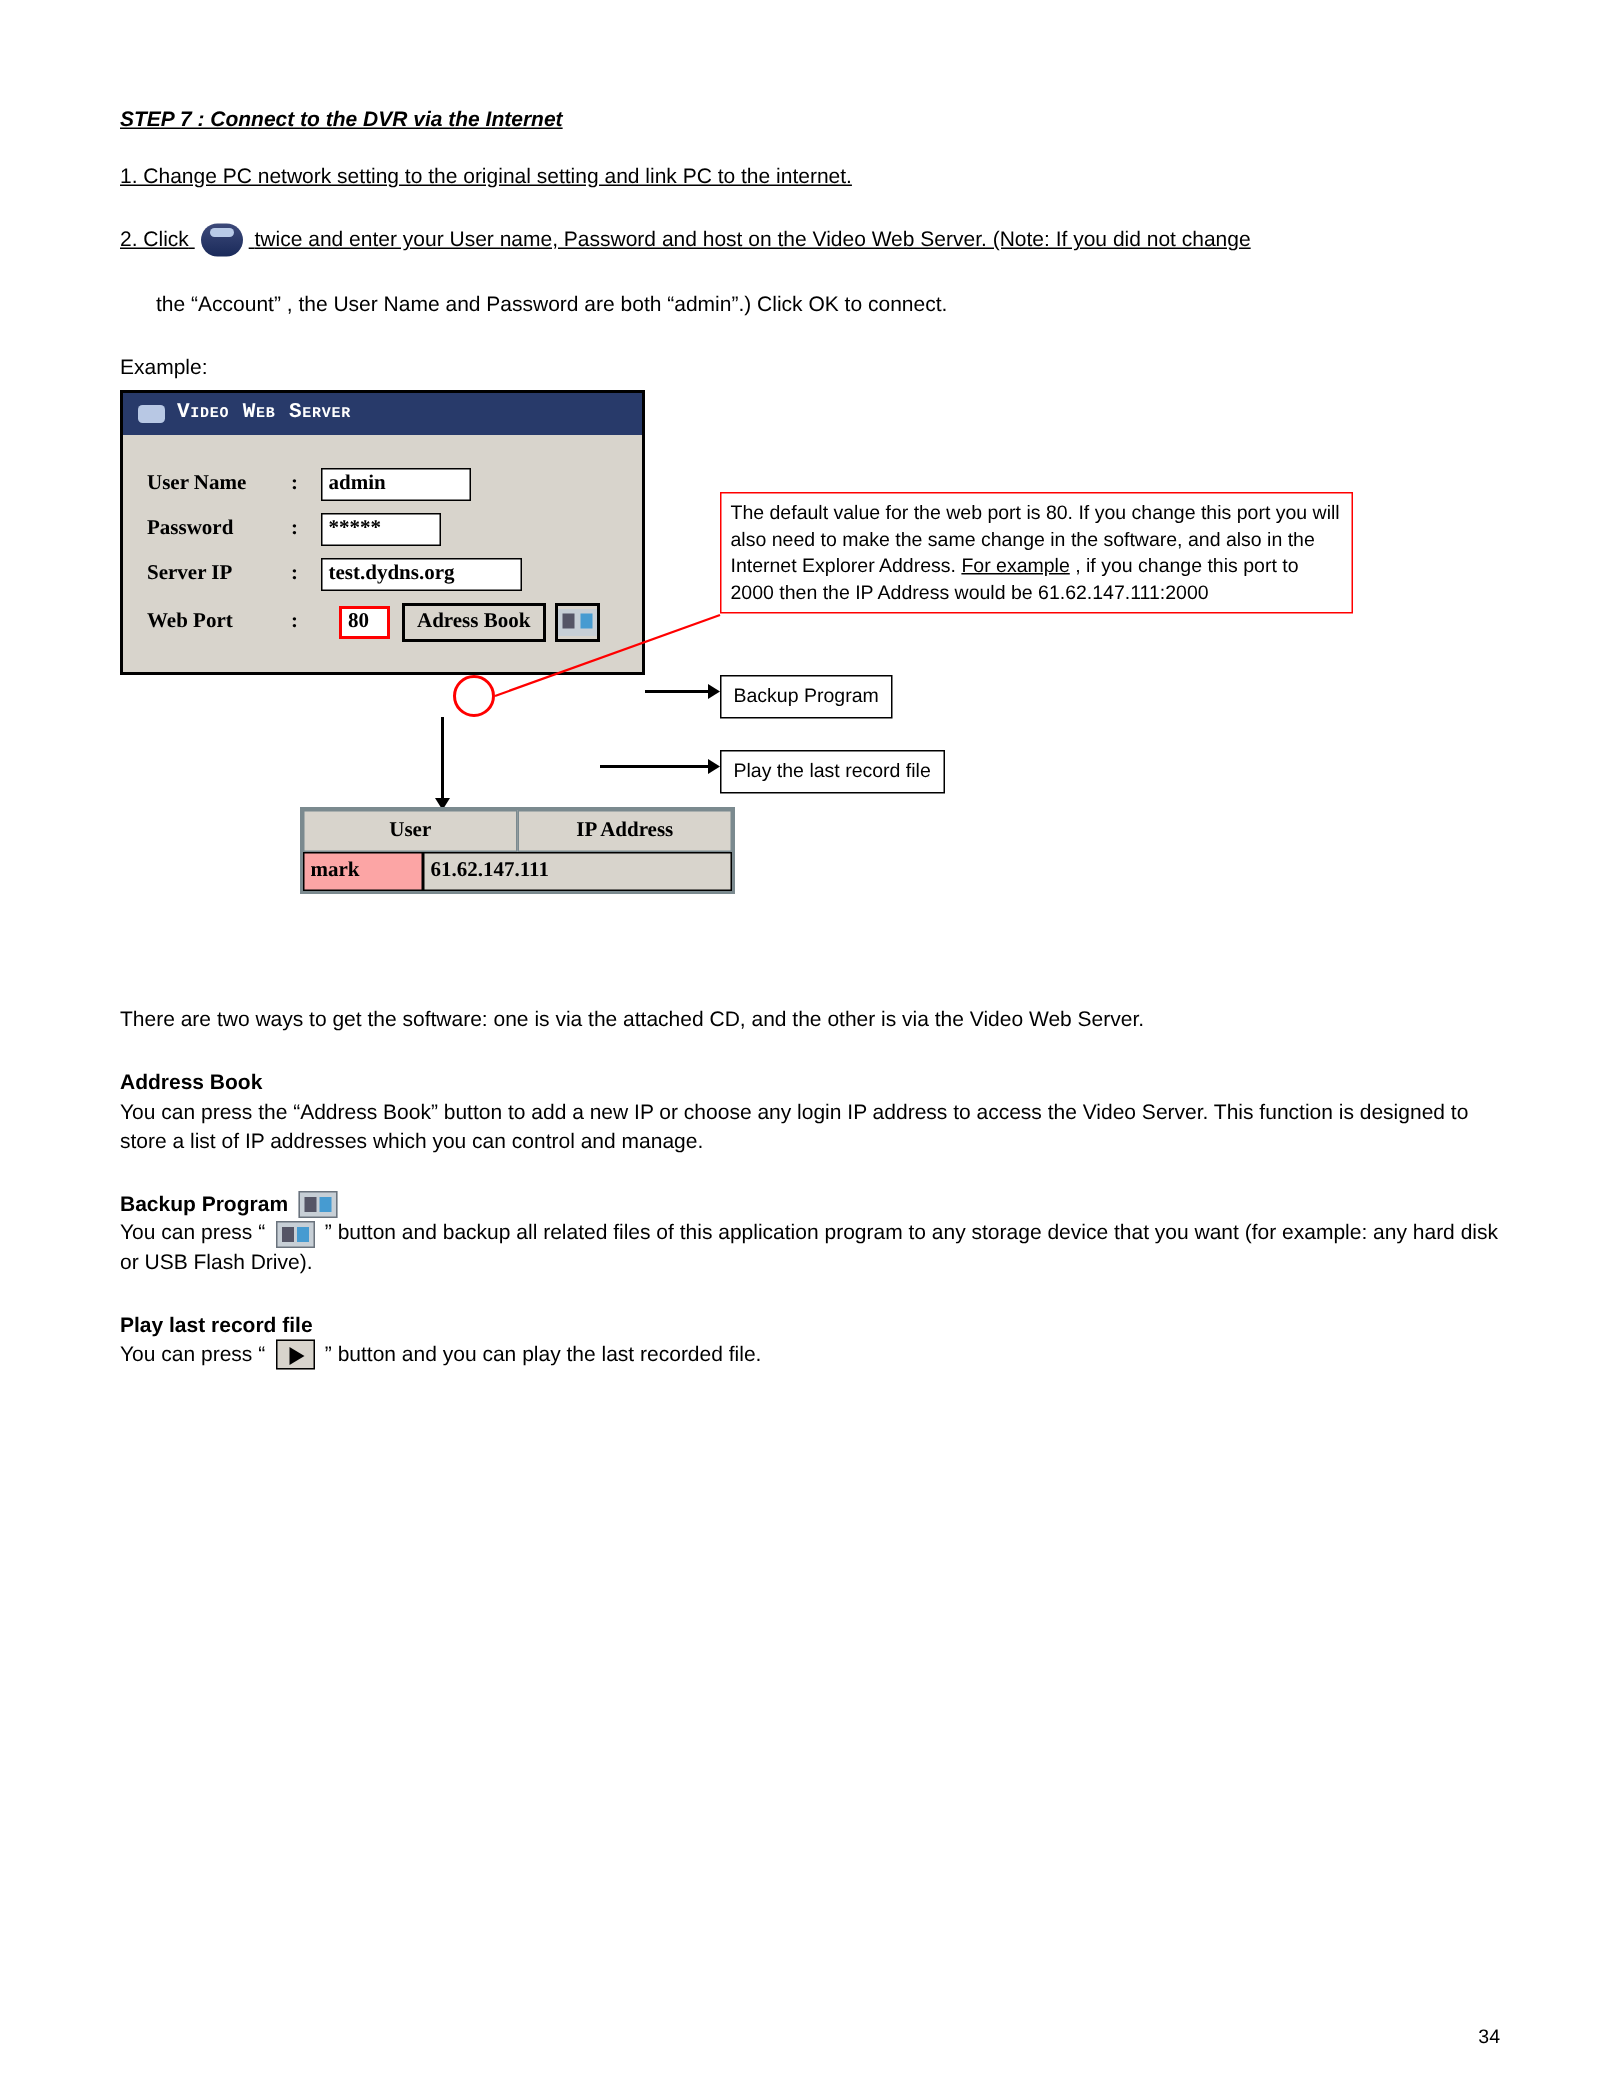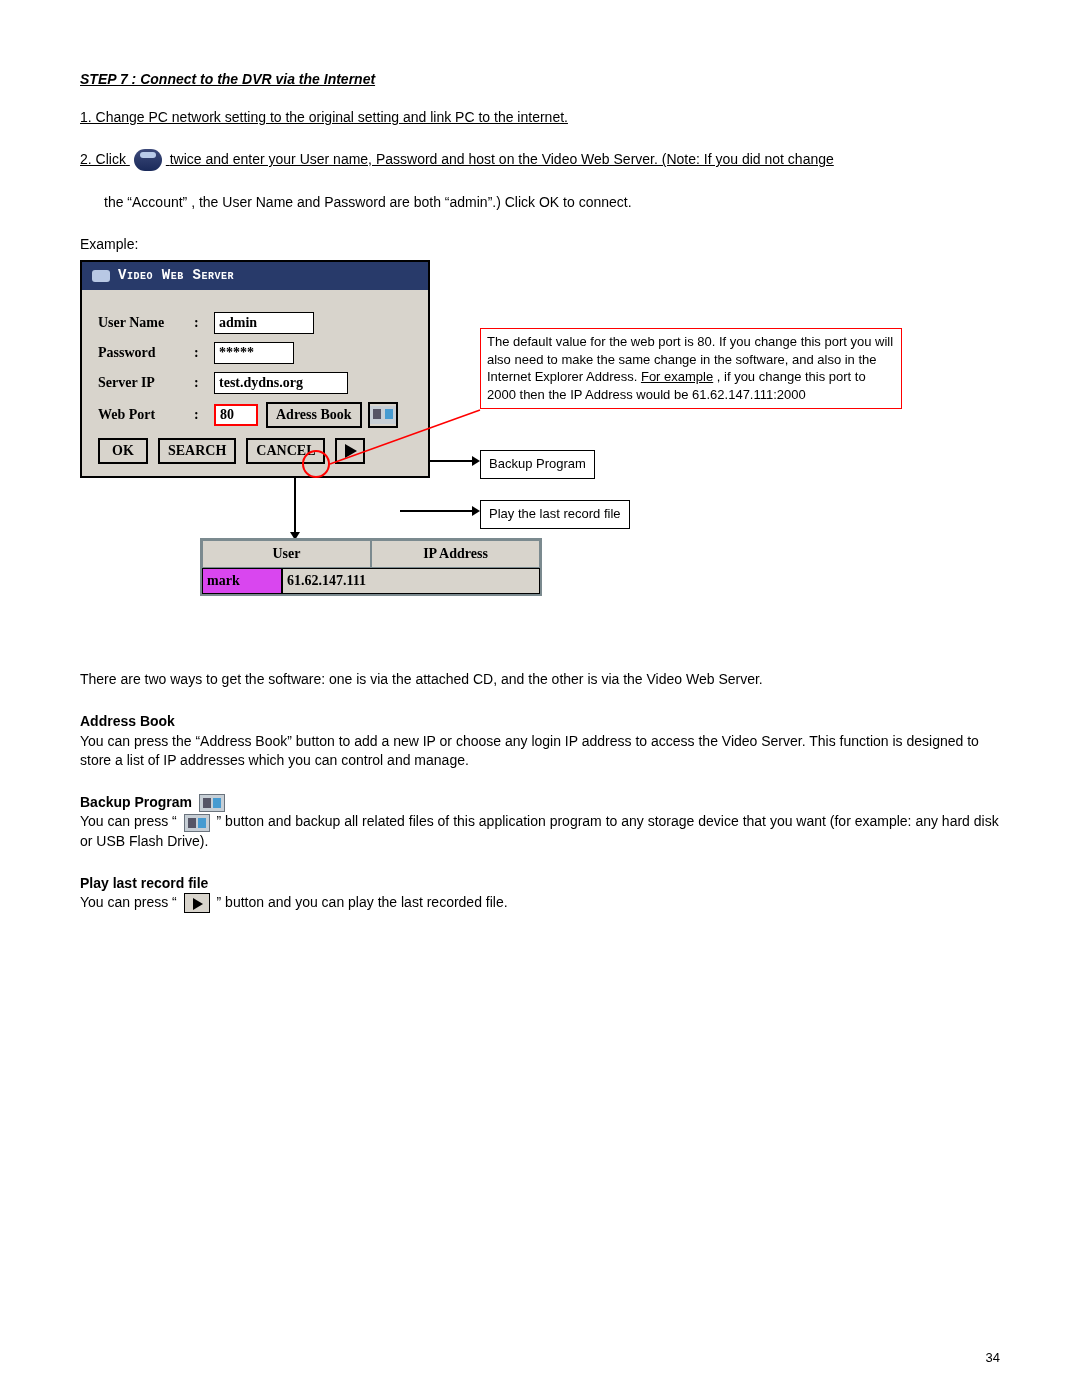--- a/index.html
+++ b/index.html
@@ -75,21 +75,21 @@
   .row .lbl { width: 96px; font-weight:bold; }
   .row .colon { width: 20px; font-weight:bold; }
   .field {
     background:#fff; border:1px solid #000; height:22px;
     padding: 0 4px; font-family:"Times New Roman",serif; font-weight:bold;
     display:flex; align-items:center;
   }
   .f-user { width: 100px; }
   .f-pass { width: 80px; }
   .f-ip   { width: 134px; }
-  .f-port { width: 44px; border: 2px solid red; }
+  .f-port { width: 34px; border: 2px solid red; margin-left: 12px; }
   .btn {
     display:inline-flex; align-items:center; justify-content:center;
     background:#d8d4cc; border:2px solid #000; height:26px;
     font-family:"Times New Roman",serif; font-weight:bold;
     padding: 0 8px;
   }
   .btn.addr { margin-left:8px; }
   .btnrow { display:flex; gap:10px; margin-top:10px; }
   .iconbtn { width:30px; height:26px; padding:0; }
   .iconbtn svg { width:18px; height:18px; }
@@ -109,26 +109,26 @@
   .note-box .u { text-decoration: underline; }
 
   
   .co { position:absolute; border:1px solid #000; padding:4px 8px; font-size:13px; background:#fff; }
   .co1 { left: 400px; top: 190px; }
   .co2 { left: 400px; top: 240px; }
 
   
   .ab-popup {
     position:absolute; left:120px; top:278px;
-    width:342px; border:2px solid #7b8a8f; background:#d8d4cc;
+    width:290px; border:2px solid #7b8a8f; background:#d8d4cc;
     font-family:"Times New Roman",serif;
   }
   .ab-head { display:flex; background:#d8d4cc; }
   .ab-head div { flex:1; text-align:center; font-weight:bold; padding:3px 0; border:1px solid #7b8a8f; }
-  .ab-row { display:flex; background:#d946ef; }
+  .ab-row { display:flex; background:#fca5a5; }
   .ab-row div:first-child { width:80px; border:1px solid #000; padding:2px 4px; font-weight:bold; }
   .ab-row div:last-child  { flex:1; border:1px solid #000; padding:2px 4px; font-weight:bold; background:#d8d4cc;}
 
   
   .line { position:absolute; background:#000; }
   .lineH { height:2px; }
   .lineV { width:2px; }
   .arrowR::after {
     content:""; position:absolute; right:-6px; top:-4px;
     border-left:8px solid #000; border-top:5px solid transparent; border-bottom:5px solid transparent;
@@ -183,30 +183,20 @@
       </div>
       <div class="row">
         <span class="lbl">Web Port</span>
         <span class="colon">:</span>
         <span class="field f-port">80</span>
         <span class="btn addr">Adress Book</span>
         <span class="btn iconbtn" style="margin-left:6px;">
           <span class="backup-mini" style="margin:0;border:none;"></span>
         </span>
       </div>
-      <div class="btnrow">
-        <span class="btn" style="width:50px;">OK</span>
-        <span class="btn">SEARCH</span>
-        <span class="btn">CANCEL</span>
-        <span class="btn iconbtn">
-          <svg viewBox="0 0 18 18">
-              <polygon points="4,2 16,9 4,16" fill="#000"></polygon>
-            </svg>
-        </span>
-      </div>
     </div>
   </div>
   <div class="portcircle"></div>
 
   <div class="note-box">
     <span>The default value for the web port is 80. If you change this port you will also need to make the same change in the software, and also in the Internet Explorer Address.</span>
     <span class="u">For example</span><span> , if you change this port to 2000 then the IP Address would be 61.62.147.111:2000</span>
   </div>
 
   <svg style="position:absolute; left:0; top:0; width:920px; height:370px; pointer-events:none;">

